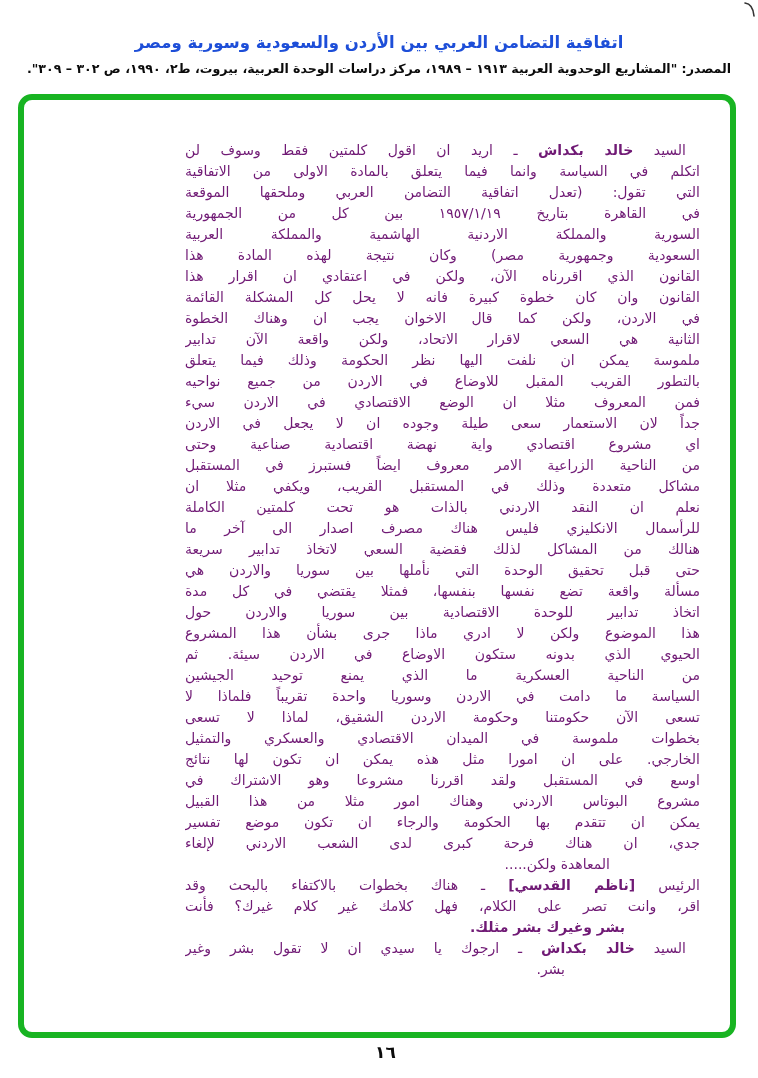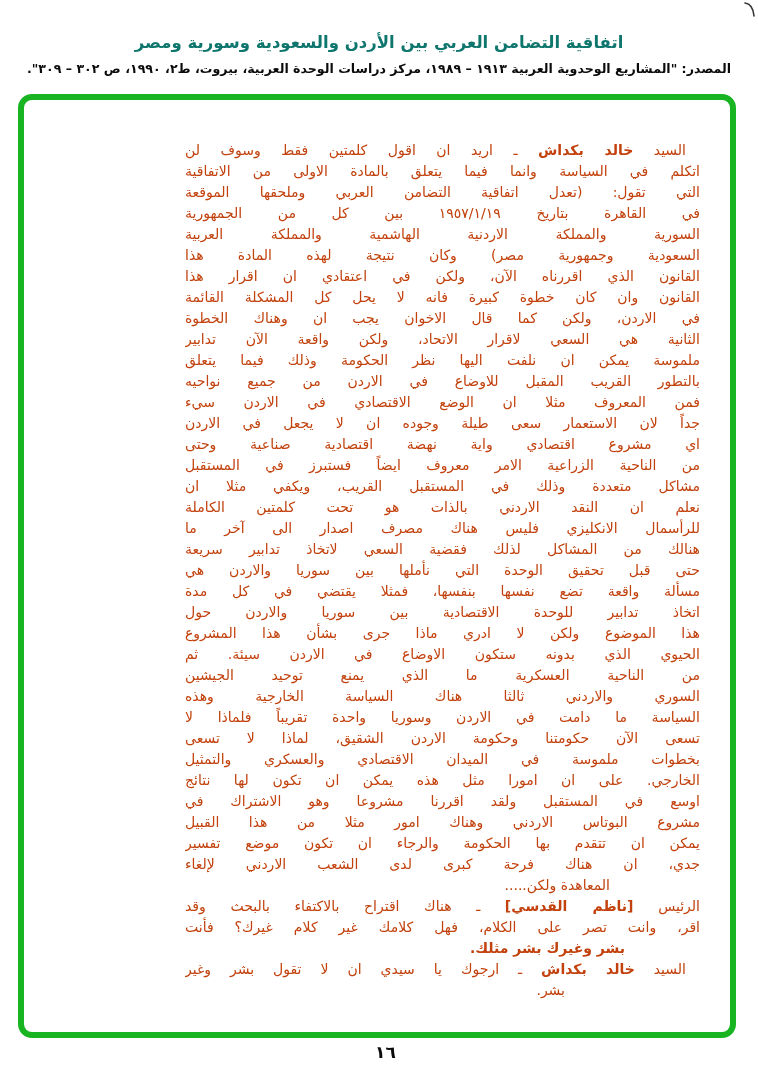--- a/index.html
+++ b/index.html
@@ -6,39 +6,39 @@
   body{
     width:758px;height:1078px;position:relative;
     background:#ffffff;color:#111;
     font-family:"DejaVu Sans",sans-serif;
     overflow:hidden;
   }
   .corner-mark{position:absolute;top:1px;right:1px;width:14px;height:17px;}
   .doc-title{
     position:absolute;top:33px;left:0;right:0;
     text-align:center;font-weight:bold;font-size:16.5px;
-    direction:rtl;letter-spacing:0;color:#0f766e;
+    direction:rtl;letter-spacing:0;color:#1d4ed8;
   }
   .source-line{
     position:absolute;top:61px;left:8px;right:8px;
     text-align:center;font-weight:bold;font-size:12.6px;
     direction:rtl;color:#0b0b0b;white-space:nowrap;
   }
   .frame{
     position:absolute;left:18px;top:94px;
     width:718px;height:944px;box-sizing:border-box;
     border:6px solid #18b422;border-radius:14px;background:#ffffff;
   }
   .body-text{
     position:absolute;top:140px;right:58px;width:515px;
     direction:rtl;
   }
   .tline{
     direction:rtl;font-size:14px;line-height:21px;height:21px;
-    overflow:hidden;color:#c2410c;
+    overflow:hidden;color:#701a75;
     text-align:justify;text-align-last:justify;
   }
   .tline.end-right{text-align:justify;text-align-last:right;}
   .tline .bold{font-weight:700;}
   .page-number{
     position:absolute;top:1042px;left:0;right:0;
     text-align:center;font-size:17px;font-weight:bold;color:#0b0b0b;
     direction:rtl;
     padding-left:13px;
   }
@@ -76,30 +76,29 @@
     <div class="tline"><span>مشاكل متعددة وذلك في المستقبل القريب، ويكفي مثلا ان</span></div>
     <div class="tline"><span>نعلم ان النقد الاردني بالذات هو تحت كلمتين الكاملة</span></div>
     <div class="tline"><span>للرأسمال الانكليزي فليس هناك مصرف اصدار الى آخر ما</span></div>
     <div class="tline"><span>هنالك من المشاكل لذلك فقضية السعي لاتخاذ تدابير سريعة</span></div>
     <div class="tline"><span>حتى قبل تحقيق الوحدة التي نأملها بين سوريا والاردن هي</span></div>
     <div class="tline"><span>مسألة واقعة تضع نفسها بنفسها، فمثلا يقتضي في كل مدة</span></div>
     <div class="tline"><span>اتخاذ تدابير للوحدة الاقتصادية بين سوريا والاردن حول</span></div>
     <div class="tline"><span>هذا الموضوع ولكن لا ادري ماذا جرى بشأن هذا المشروع</span></div>
     <div class="tline"><span>الحيوي الذي بدونه ستكون الاوضاع في الاردن سيئة. ثم</span></div>
     <div class="tline"><span>من الناحية العسكرية ما الذي يمنع توحيد الجيشين</span></div>
-    <div class="tline"><span>السوري والاردني ثالثا هناك السياسة الخارجية وهذه</span></div>
     <div class="tline"><span>السياسة ما دامت في الاردن وسوريا واحدة تقريباً فلماذا لا</span></div>
     <div class="tline"><span>تسعى الآن حكومتنا وحكومة الاردن الشقيق، لماذا لا تسعى</span></div>
     <div class="tline"><span>بخطوات ملموسة في الميدان الاقتصادي والعسكري والتمثيل</span></div>
     <div class="tline"><span>الخارجي. على ان امورا مثل هذه يمكن ان تكون لها نتائج</span></div>
     <div class="tline"><span>اوسع في المستقبل ولقد اقررنا مشروعا وهو الاشتراك في</span></div>
     <div class="tline"><span>مشروع البوتاس الاردني وهناك امور مثلا من هذا القبيل</span></div>
     <div class="tline"><span>يمكن ان تتقدم بها الحكومة والرجاء ان تكون موضع تفسير</span></div>
     <div class="tline"><span>جدي، ان هناك فرحة كبرى لدى الشعب الاردني لإلغاء</span></div>
     <div class="tline end-right" style="padding-right: 90px;"><span>المعاهدة ولكن.....</span></div>
-    <div class="tline"><span>الرئيس </span><span class="bold">[ناظم القدسي]</span><span> ـ هناك اقتراح بالاكتفاء بالبحث وقد</span></div>
+    <div class="tline"><span>الرئيس </span><span class="bold">[ناظم القدسي]</span><span> ـ هناك بخطوات بالاكتفاء بالبحث وقد</span></div>
     <div class="tline"><span>اقر، وانت تصر على الكلام، فهل كلامك غير كلام غيرك؟ فأنت</span></div>
     <div class="tline end-right" style="padding-right: 75px; font-weight: bold;"><span>بشر وغيرك بشر مثلك.</span></div>
     <div class="tline" style="padding-right: 14px;"><span>السيد </span><span class="bold">خالد بكداش</span><span> ـ ارجوك يا سيدي ان لا تقول بشر وغير</span></div>
     <div class="tline end-right" style="padding-right: 135px;"><span>بشر.</span></div>
   </div>
 
 <div class="page-number">١٦</div>
 
 </body></html>

